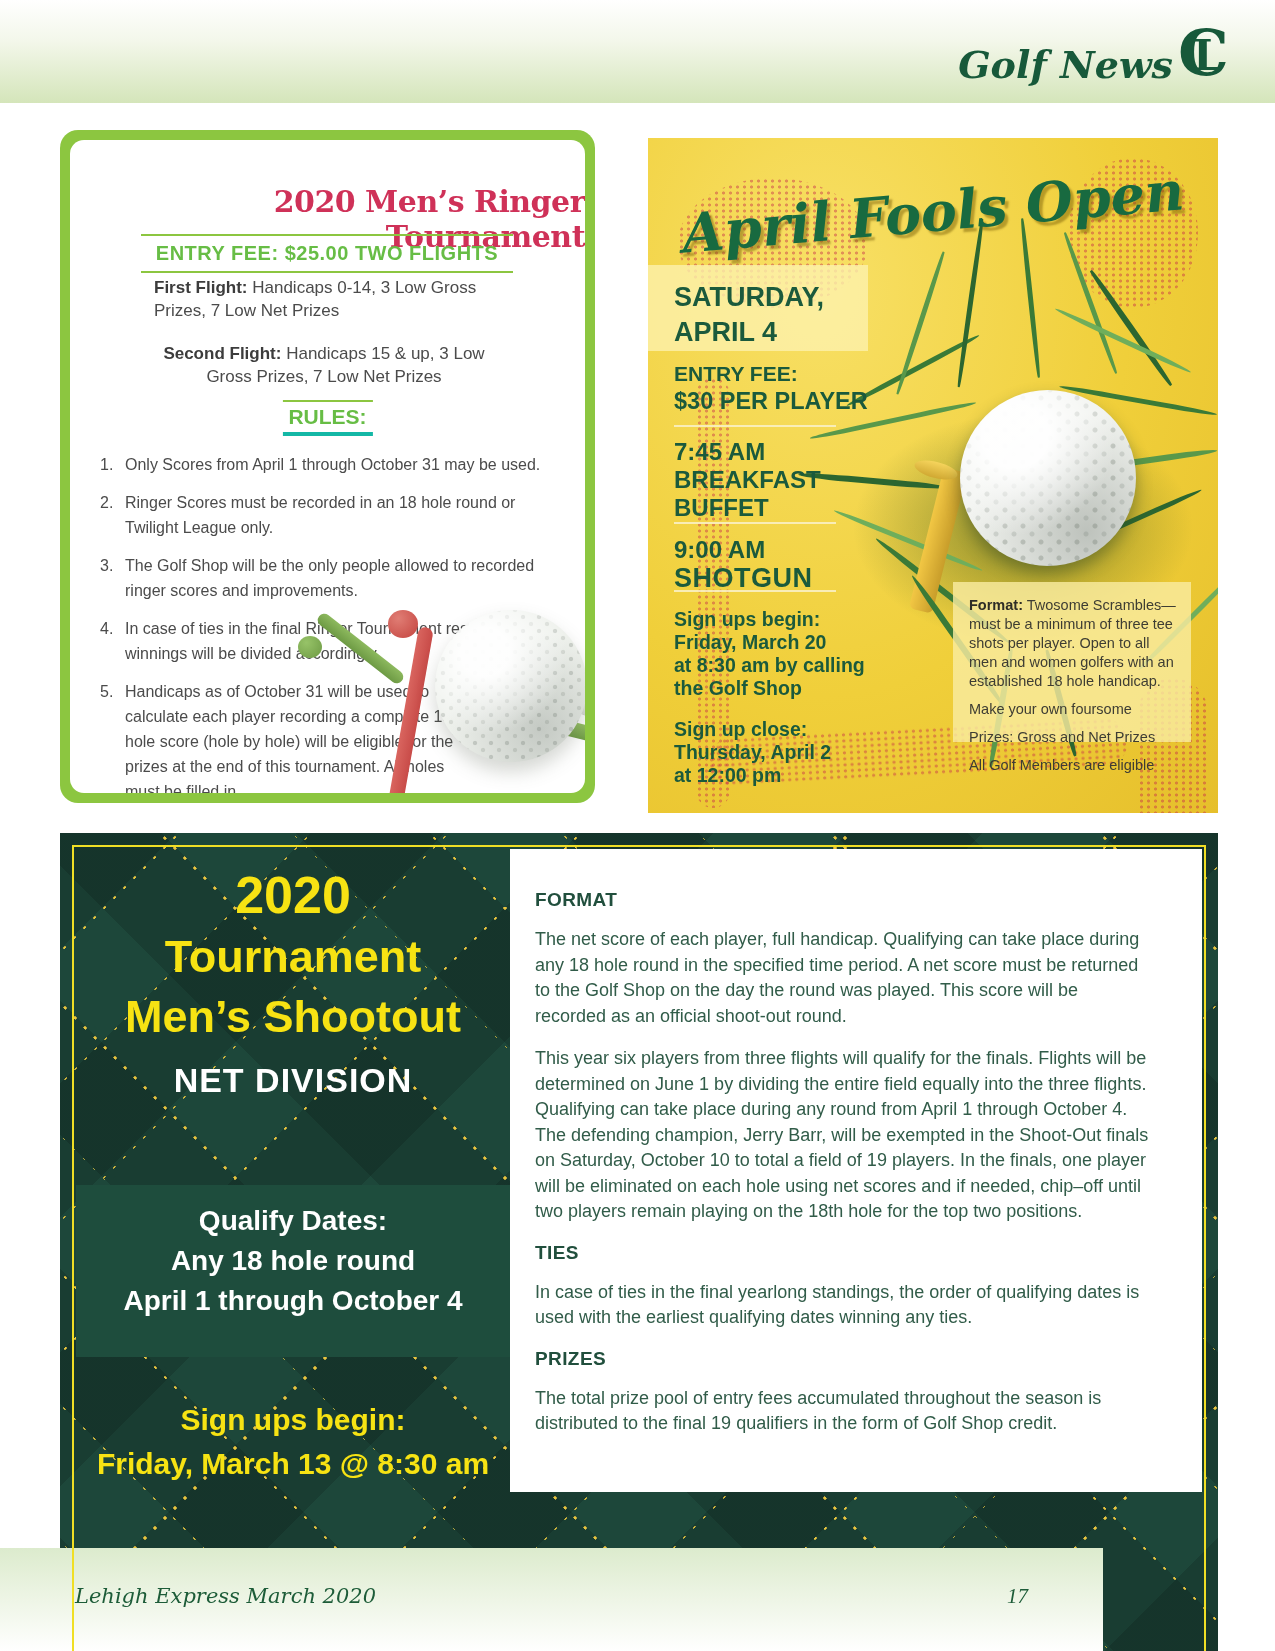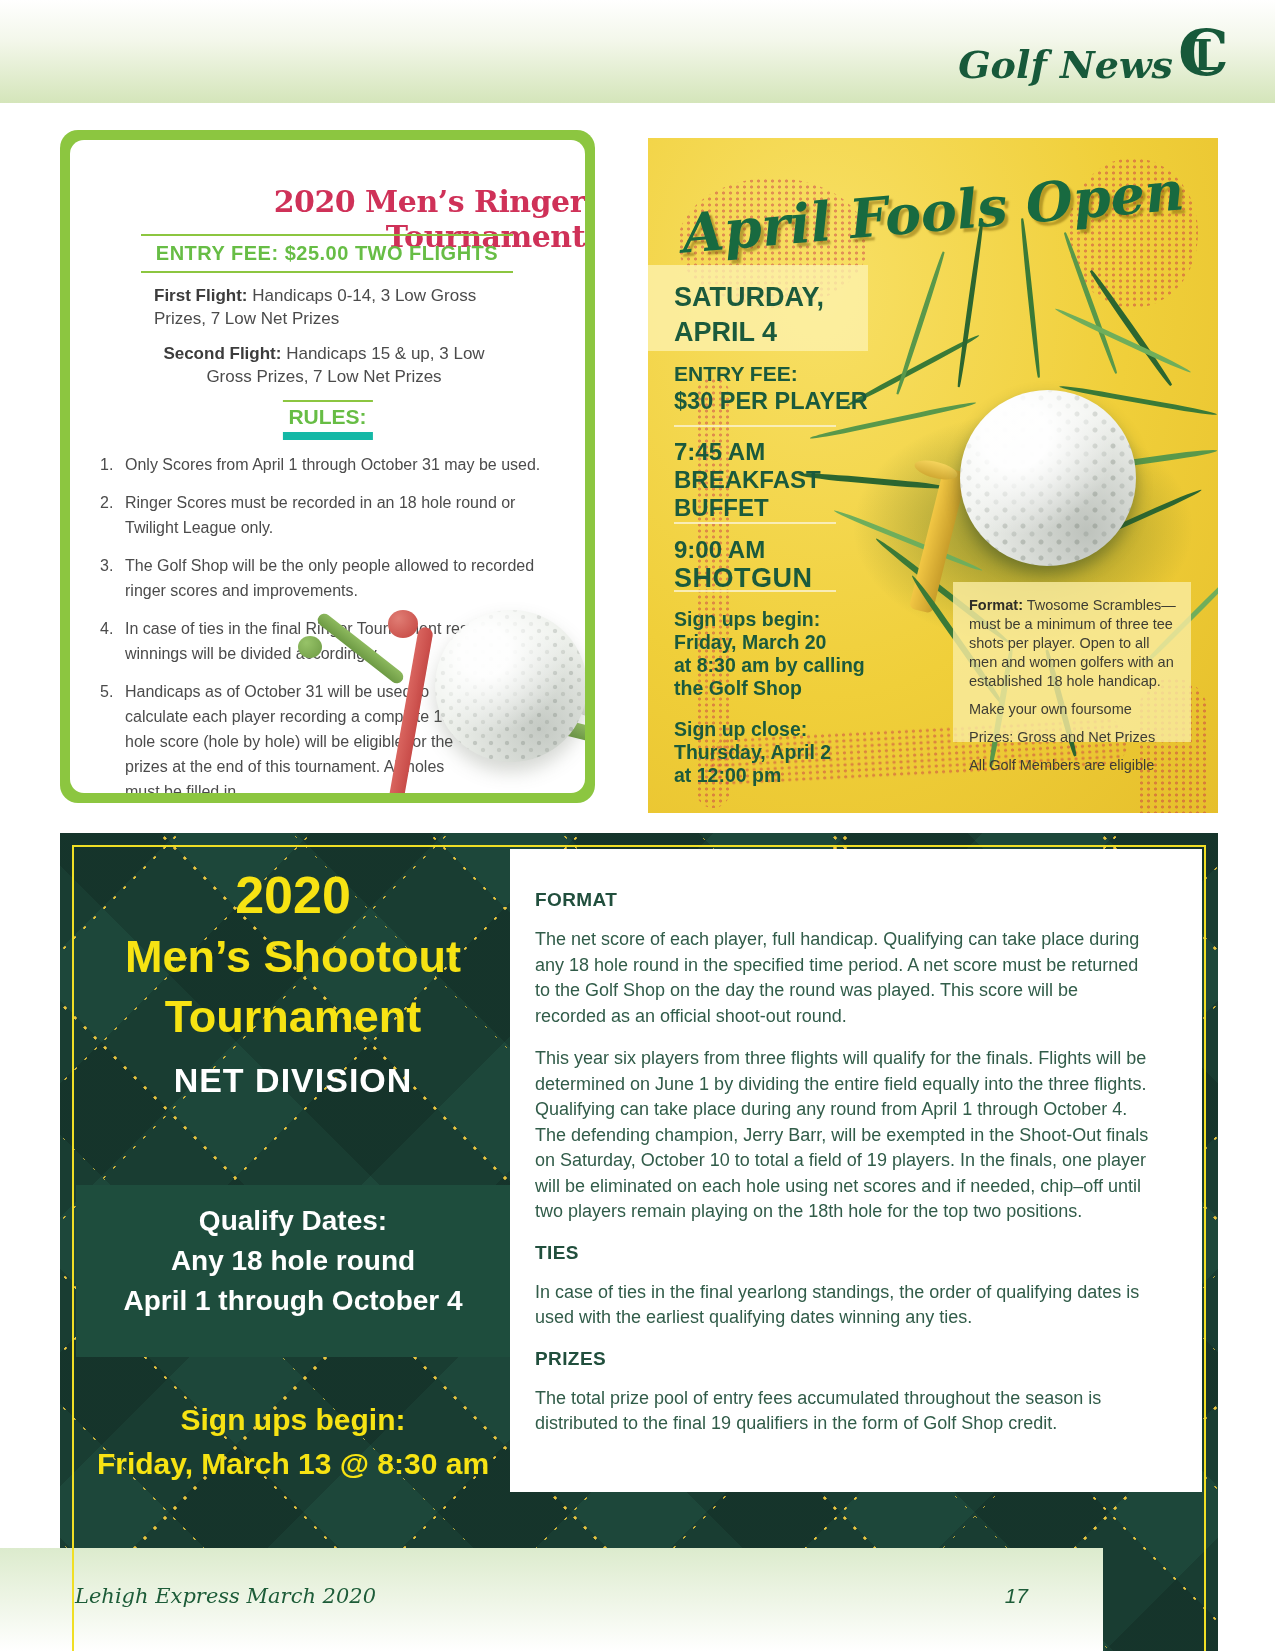--- a/index.html
+++ b/index.html
@@ -22,23 +22,23 @@
   .ringer{position:absolute;left:60px;top:130px;width:535px;height:673px;
     background:#8cc640;border-radius:18px;}
   .ringer-inner{position:absolute;inset:10px;background:#ffffff;border-radius:14px;overflow:hidden;}
   .r-title{position:absolute;left:0;top:44px;width:100%;text-align:right;
     font-family:"DejaVu Serif",serif;font-weight:700;font-size:30px;letter-spacing:-0.5px;color:#cf3158;}
   .r-fee{position:absolute;left:71px;top:94px;width:372px;text-align:center;
     border-top:2px solid #8cc640;border-bottom:2px solid #8cc640;padding:6px 0;
     font-weight:700;font-size:20px;letter-spacing:.5px;color:#67bd45;}
   .r-flight{position:absolute;left:84px;width:340px;font-size:17px;line-height:23px;color:#4b4b4b;}
   .r-flight b{color:#3c3c3c;}
-  .r-f1{top:144px;} .r-f2{top:202px;text-align:center;}
+  .r-f1{top:136px;} .r-f2{top:202px;text-align:center;}
   .r-rules-h{position:absolute;left:50%;top:260px;transform:translateX(-50%);
-    border-top:2px solid #8cc640;border-bottom:8px solid #14b8a6;padding:3px 6px;
+    border-top:2px solid #8cc640;border-bottom:4px solid #14b8a6;padding:3px 6px;
     font-weight:700;font-size:21px;color:#67bd45;}
   .rules{position:absolute;left:30px;top:312px;right:14px;}
   .rule{display:flex;margin-bottom:13px;font-size:16px;line-height:25px;color:#4b4b4b;}
   .rule .num{flex:0 0 19px;}
   .rule .txt{margin-left:6px;}
   .rule.w4 .txt{max-width:430px;} .rule.w5 .txt{max-width:330px;}
 
   
   .r-art{position:absolute;inset:0;pointer-events:none;}
   .gball{position:absolute;left:365px;top:470px;width:152px;height:152px;border-radius:50%;
@@ -141,21 +141,21 @@
   .sh-white{position:absolute;left:450px;top:16px;width:692px;height:643px;background:#ffffff;
     z-index:3;box-sizing:border-box;padding:40px 45px 0 25px;}
   .sh-white h3{margin:8px 0 16px 0;font-size:19px;letter-spacing:.4px;color:#214f3d;}
   .sh-white p{margin:0 0 17px 0;max-width:614px;font-size:18px;line-height:25.5px;color:#315c49;}
 
   
   .footer{position:absolute;left:0;top:1548px;width:1103px;height:103px;
     background:linear-gradient(180deg,#dcebcd 0%,#ecf4e3 45%,#ffffff 100%);}
   .footer-pub{position:absolute;left:75px;top:36px;font-family:"DejaVu Serif",serif;
     font-style:italic;font-size:21px;color:#1d5c38;}
-  .footer-num{position:absolute;right:75px;top:36px;font-family:Liberation Sans, sans-serif;
+  .footer-num{position:absolute;right:75px;top:36px;font-family:Liberation Serif, serif;
     font-style:italic;font-size:21px;color:#1d5c38;}
 </style>
 </head>
 <body>
 
 <div class="page">
 
   <div class="masthead">
     <div class="masthead-title">Golf News</div>
     <div class="logo">
@@ -274,22 +274,22 @@
       <p><b>Format:</b><span> Twosome Scrambles—must be a minimum of three tee shots per player. Open to all men and women golfers with an established 18 hole handicap.</span></p>
       <p>Make your own foursome</p>
       <p>Prizes: Gross and Net Prizes</p>
       <p>All Golf Members are eligible</p>
     </div>
   </div>
 
   <div class="shootout">
     <div class="sh-left">
       <div class="sh-t1">2020</div>
+      <div class="sh-t2">Tournament</div>
       <div class="sh-t2">Men’s Shootout</div>
-      <div class="sh-t2">Tournament</div>
       <div class="sh-div">NET DIVISION</div>
     </div>
     <div class="sh-band">
       <div>Qualify Dates:</div>
       <div>Any 18 hole round</div>
       <div>April 1 through October 4</div>
     </div>
     <div class="sh-signup">
       <div>Sign ups begin:</div>
       <div>Friday, March 13 @ 8:30 am</div>

